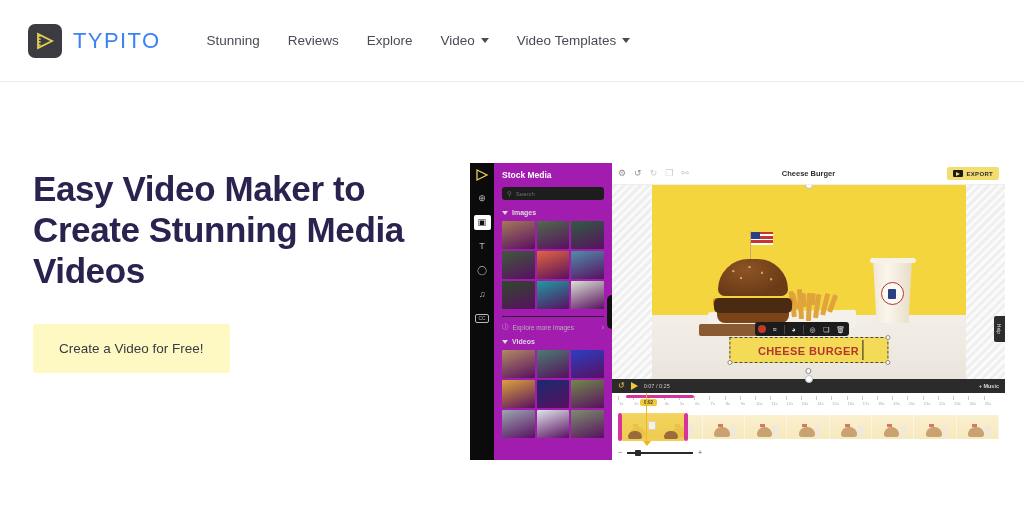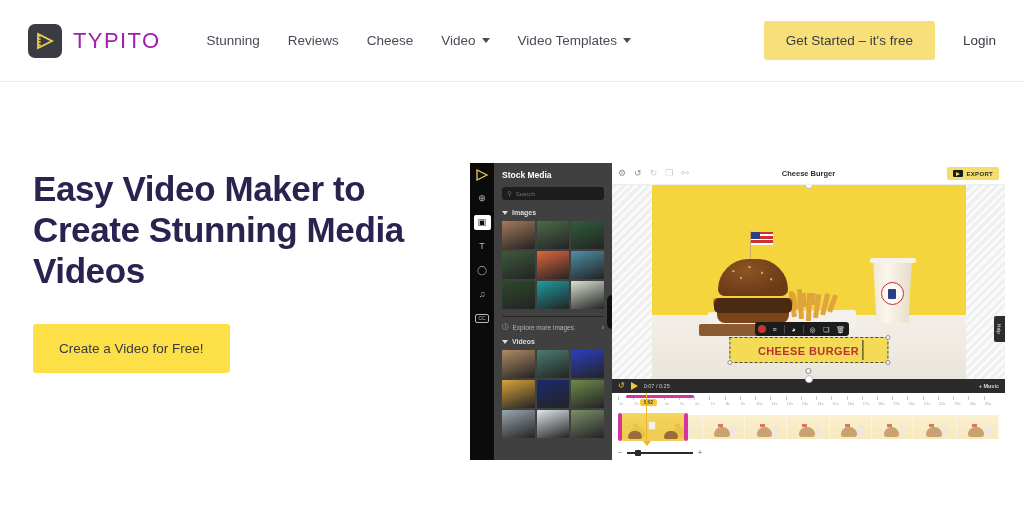--- a/index.html
+++ b/index.html
@@ -21,21 +21,21 @@
   .brand { display: flex; align-items: center; margin-left: 28px; }
   .brand-mark {
     width: 34px; height: 34px; border-radius: 7px;
     background: #3b3b42;
     display: flex; align-items: center; justify-content: center;
     position: relative;
   }
   .brand-name {
     margin-left: 11px;
     font-size: 22px; letter-spacing: 1.4px;
-    color: #a21caf; font-weight: 400;
+    color: #3b82f6; font-weight: 400;
   }
   .nav { display: flex; align-items: center; margin-left: 46px; gap: 28px; }
   .nav-item {
     font-size: 13.5px; color: #4a4a57;
     display: flex; align-items: center; gap: 6px;
     cursor: pointer; white-space: nowrap;
   }
   .caret {
     width: 0; height: 0;
     border-left: 4px solid transparent;
@@ -61,21 +61,21 @@
   .hero-title {
     font-size: 35px; line-height: 41px; font-weight: bold;
     color: #2a2350; letter-spacing: -0.4px;
   }
   .hero-sub {
     margin-top: 22px;
     font-size: 14px; line-height: 23px; color: #7b7b91;
   }
   .hero-cta {
     margin-top: 33px;
-    background: #fde047; color: #3a3a44;
+    background: #fef9c3; color: #3a3a44;
     border: none; border-radius: 3px;
     padding: 17px 26px; font-size: 13.5px;
     font-family: inherit; cursor: pointer;
   }
 
   
   .app {
     position: absolute; left: 470px; top: 163px;
     width: 535px; height: 297px;
     background: #0d0d0d; overflow: hidden;
@@ -96,21 +96,21 @@
   .rail-btn.active { background: #ffffff; border-radius: 2px; }
   .rail-ico { font-size: 9px; color: #b9b9b9; line-height: 1; }
   .rail-btn.active .rail-ico { color: #111; }
   .cc-box {
     border: 1px solid #b9b9b9; border-radius: 2px;
     font-size: 5px; color: #b9b9b9; padding: 1px 2px; line-height: 1;
   }
 
   
   .panel {
-    width: 118px; background: #404040; flex-shrink: 0;
+    width: 118px; background: #a21caf; flex-shrink: 0;
     padding: 7px 8px 5px 8px; overflow: hidden; position: relative;
   }
   .panel-title { color: #fff; font-size: 8.5px; font-weight: bold; margin-bottom: 7px; }
   .panel-search {
     background: #1d1d1d; border-radius: 3px; height: 13px;
     display: flex; align-items: center; padding: 0 5px; gap: 4px;
     margin-bottom: 9px; cursor: text;
   }
   .panel-search-ico { color: #6d6d6d; font-size: 6.5px; }
   .panel-search-ph { color: #6d6d6d; font-size: 6px; }
@@ -421,36 +421,32 @@
   </div>
 
   <nav class="nav">
     <div class="nav-item">
       <span>Stunning</span>
     </div>
     <div class="nav-item">
       <span>Reviews</span>
     </div>
     <div class="nav-item">
-      <span>Cheese</span>
+      <span>Explore</span>
     </div>
     <div class="nav-item">
       <span>Video</span>
       <i class="caret"></i>
     </div>
     <div class="nav-item">
       <span>Video Templates</span>
       <i class="caret"></i>
     </div>
   </nav>
 
-  <div class="header-right">
-    <button class="cta-header">Get Started – it's free</button>
-    <a class="login-link">Login</a>
-  </div>
 </div>
 
 <div class="hero-left">
   <h1 class="hero-title">Easy Video Maker to Create Stunning Media Videos</h1>
   <button class="hero-cta">Create a Video for Free!</button>
 </div>
 
 <div class="app">
 
   <div class="rail">

